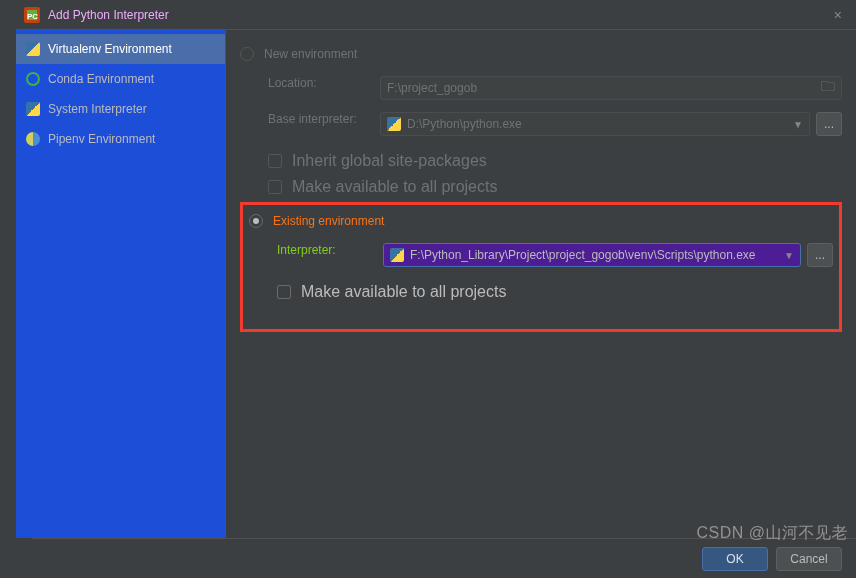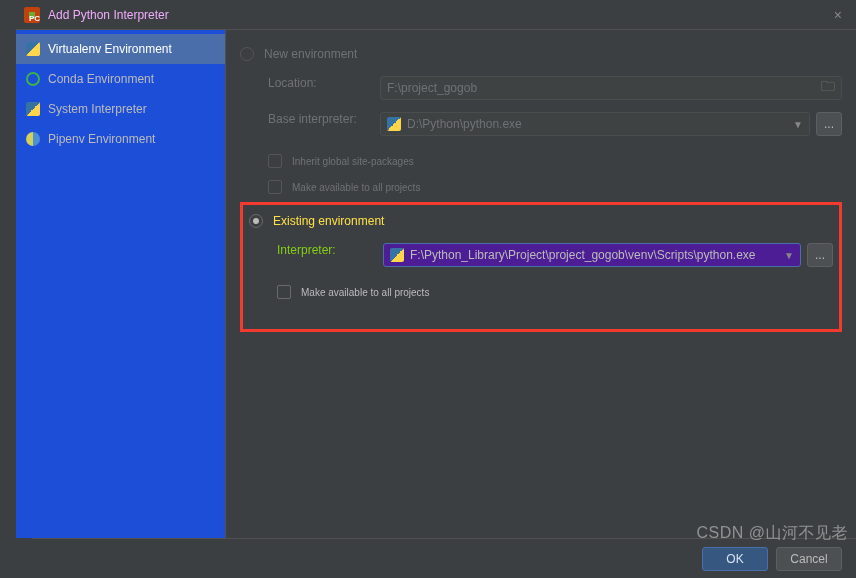--- a/index.html
+++ b/index.html
@@ -1,52 +1,52 @@
 <!DOCTYPE html>
 <html><head>
 <meta charset="utf-8">
 <style>
 * { margin: 0; padding: 0; box-sizing: border-box; font-family: "Segoe UI", Arial, sans-serif; }
 body { background: #2b2d30; width: 856px; height: 578px; overflow: hidden; position: relative; }
 .left-strip { position: absolute; left: 0; top: 0; width: 16px; height: 100%; background: #3c3f41; border-right: 1px solid #4e5154; color: #8a8f95; font-size: 10px; padding-left: 28px; }
 .left-strip .s { display: block; height: 30px; line-height: 30px; text-align: center; }
 .dialog { position: absolute; left: 16px; top: 0; right: 0; bottom: 0; background: #3c3f41; color: #bbbbbb; }
 .titlebar { height: 30px; display: flex; align-items: center; padding: 0 8px; border-bottom: 1px solid #515151; }
-.titlebar .icon { width: 16px; height: 16px; background: #6aab3c; border: 5px solid #c2410c; border-radius: 2px; margin-right: 8px; font-size: 8px; color: #fff; font-weight: bold; text-align: center; line-height: 14px; }
+.titlebar .icon { width: 16px; height: 16px; background: #6aab3c; border: 3px solid #c2410c; border-radius: 2px; margin-right: 8px; font-size: 8px; color: #fff; font-weight: bold; text-align: center; line-height: 14px; }
 .titlebar .title { flex: 1; font-size: 12px; color: #f0abfc; }
 .titlebar .close { color: #888; font-size: 14px; padding: 0 6px; }
 .body { display: flex; height: calc(100% - 70px); }
 .sidebar { width: 210px; background: #1d4ed8; padding-top: 4px; border-right: 1px solid #515151; }
 .sidebar-item { height: 30px; display: flex; align-items: center; padding: 0 10px; font-size: 12px; color: #bbbbbb; cursor: pointer; }
 .sidebar-item.sel { background: #4a6ea9; color: #ffffff; }
 .env-icon { width: 14px; height: 14px; margin-right: 8px; border-radius: 2px; display: inline-block; }
 .i1 { background: linear-gradient(135deg,#3672a3 50%,#ffd54a 50%); }
 .i2 { border: 2px solid #3bb24a; border-radius: 50%; background: transparent; }
 .i3 { background: linear-gradient(135deg,#3672a3 50%,#ffd54a 50%); }
 .i4 { background: linear-gradient(90deg,#d2cf5a 50%,#4a90d2 50%); border-radius: 50%; }
 .main { flex: 1; padding: 14px 14px 0 14px; position: relative; }
 .radio-row { display: flex; align-items: center; margin-bottom: 12px; height: 20px; }
 .radio { width: 14px; height: 14px; border: 1px solid #6a6a6a; border-radius: 50%; margin-right: 10px; position: relative; }
 .radio.on::after { content: ""; position: absolute; inset: 3px; border-radius: 50%; background: #bbbbbb; }
-.radio-label { font-size: 12px; color: #fde047; }
+.radio-label { font-size: 12px; color: #f97316; }
 .disabled .radio-label, .disabled .field-label, .disabled .cb-label { color: #6f7275; }
 .disabled .radio { border-color: #555; }
 .fields { padding-left: 28px; }
 .field-row { display: flex; align-items: flex-start; margin-bottom: 8px; height: 28px; }
 .field-label { font-size: 12px; width: 112px; color: #84cc16; }
 .field-input { flex: 1; height: 24px; background: #45494a; border: 1px solid #5e6060; border-radius: 3px; display: flex; align-items: center; padding: 0 6px; font-size: 12px; color: #bbbbbb; }
 .disabled .field-input { background: #3f4243; border-color: #4a4c4d; color: #6f7275; }
 .browse-icon { margin-left: auto; color: #888; font-size: 14px; }
 .dropdown { display:flex; align-items:center; }
 .dropdown-arrow { margin-left:auto; color:#888; font-size:10px; }
 .more-btn { width: 26px; height: 24px; margin-left: 6px; background: #4c5052; border: 1px solid #5e6060; border-radius: 3px; text-align: center; line-height: 22px; font-size: 12px; color: #bbbbbb; }
 .cb-row { display: flex; align-items: center; padding-left: 28px; height: 26px; }
 .cb { width: 14px; height: 14px; border: 1px solid #6a6a6a; border-radius: 2px; margin-right: 10px; }
 .disabled .cb { border-color: #555; }
-.cb-label { font-size: 10px; color: #bbbbbb; }
+.cb-label { font-size: 16px; color: #bbbbbb; }
 .hl-box { border: 3px solid #f23a2f; padding: 6px 6px 24px 6px; margin-top: 2px; }
 .hl-box .field-input.sel { border: 1px solid #4a6ea9; background: #4c1d95; color: #bbbbbb; margin-left: 24px; }
 .footer { position: absolute; left: 16px; right: 0; bottom: 0; height: 40px; border-top: 1px solid #515151; display: flex; align-items: center; justify-content: flex-end; padding: 0 14px; background: #3c3f41; }
 .btn { height: 24px; min-width: 66px; padding: 0 12px; font-size: 12px; border-radius: 3px; margin-left: 8px; display: inline-flex; align-items: center; justify-content: center; }
 .btn.primary { background: #365880; border: 1px solid #4a6ea9; color: #d7e3f0; }
 .btn.normal { background: #4c5052; border: 1px solid #5e6060; color: #bbbbbb; }
 .watermark { position: absolute; right: 8px; bottom: 34px; font-size: 16px; color: #c7c7c7; opacity: .6; letter-spacing: .5px; }
 .py-icon { width: 14px; height: 14px; margin-right: 6px; display:inline-block; background: linear-gradient(135deg,#3672a3 50%,#ffd54a 50%); border-radius: 2px; }
 </style>
 </head>

